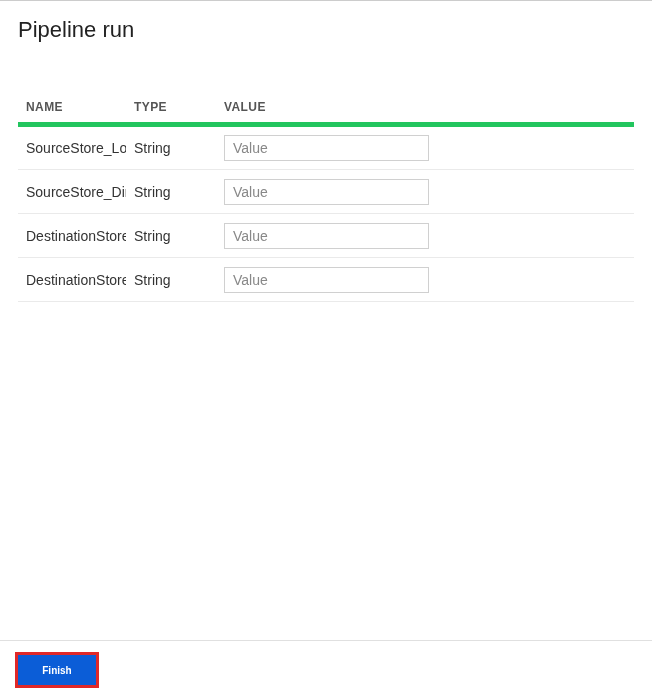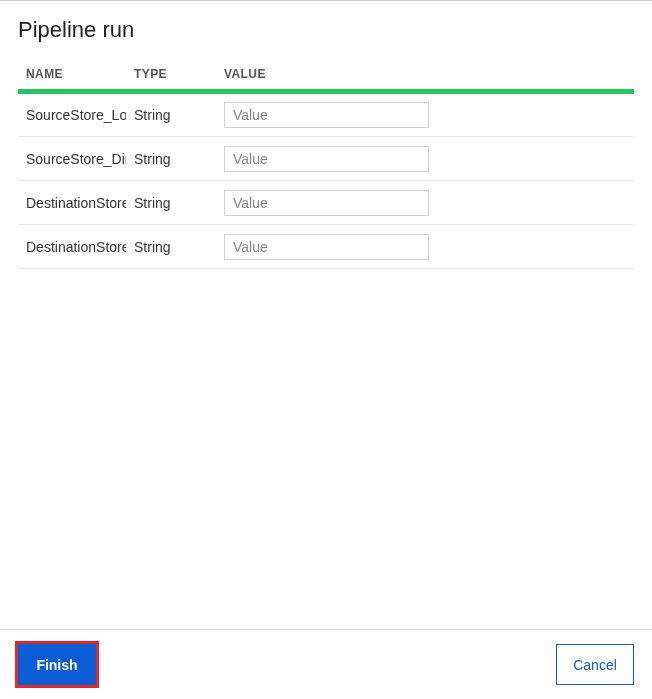--- a/index.html
+++ b/index.html
@@ -9,20 +9,21 @@
       width: 652px;
       height: 699px;
       overflow: hidden;
       position: relative;
       border-top: 1px solid #ccc;
     }
     .panel {
       display: flex;
       flex-direction: column;
       height: 100%;
+      gap: 33px;
     }
     .panel-header {
       padding: 16px 18px 6px 18px;
     }
     .panel-title {
       font-size: 22px;
       font-weight: 400;
       color: #222;
     }
     .section-title {
@@ -78,23 +79,23 @@
     }
     .value-input::placeholder { color: #888; }
     .footer {
       border-top: 1px solid #e0e0e0;
       padding: 14px 18px;
       display: flex;
       justify-content: space-between;
       align-items: center;
     }
     .btn {
-      font-size: 14px;
+      font-size: 10px;
       font-family: inherit;
-      height: 41px;
+      height: 30px;
       min-width: 78px;
       padding: 0 0;
       cursor: pointer;
       border: none;
       background: none;
     }
     .btn-finish {
       background: #0b5dd7;
       color: #fff;
       font-weight: 600;
@@ -154,16 +155,15 @@
           <td>
             <input class="value-input" placeholder="Value" style="">
           </td>
         </tr>
       </tbody>
     </table>
   </div>
 
   <div class="footer">
     <button class="btn btn-finish">Finish</button>
-    <button class="btn btn-cancel">Cancel</button>
   </div>
 
 </div>
 
 </body></html>

